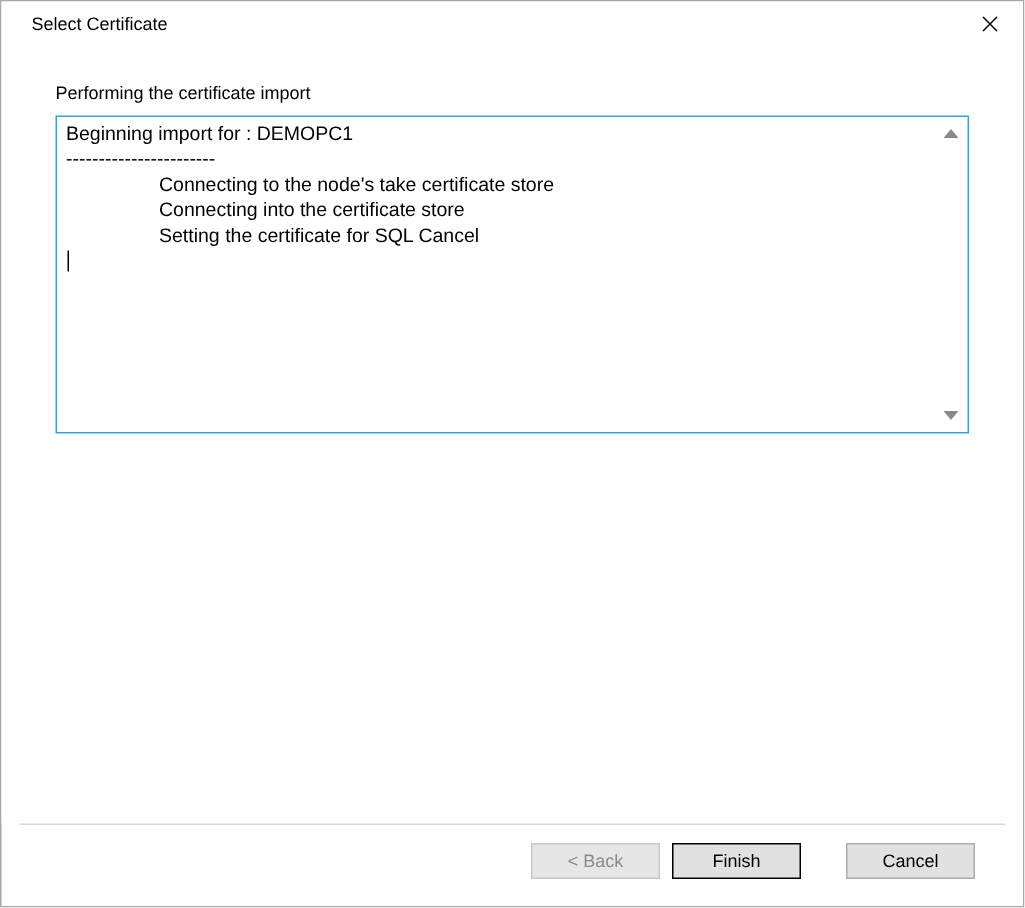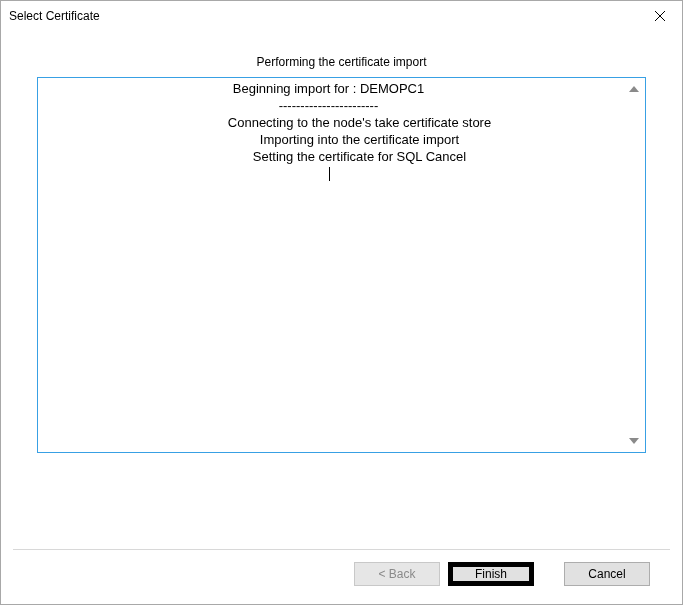--- a/index.html
+++ b/index.html
@@ -25,49 +25,49 @@
     height: 30px;
     display: flex;
     align-items: center;
     justify-content: space-between;
     padding: 0 0 0 8px;
     background: #ffffff;
   }
   .titlebar .title {
     font-size: 12px;
     color: #000;
+    margin-left: 12px;
   }
   .titlebar .close {
     width: 45px;
     height: 30px;
     display: flex;
     align-items: center;
     justify-content: center;
     cursor: default;
   }
   .titlebar .close svg {
     width: 10px;
     height: 10px;
     stroke: #000;
     stroke-width: 1;
   }
   .content {
     flex: 1;
     padding: 24px 36px 0 36px;
     background: #ffffff;
-    text-align: center;
   }
   .section-label {
     font-size: 12px;
     margin-bottom: 8px;
   }
   .log-wrap {
     position: relative;
     border: 1px solid #38a0e4;
-    height: 376px;
+    height: 212px;
     padding: 2px 32px 2px 6px;
     box-sizing: border-box;
     font-size: 13px;
     line-height: 17px;
     background: #ffffff;
     overflow: hidden;
   }
   .log-wrap .line {
     white-space: pre;
   }
@@ -125,21 +125,21 @@
     display: inline-flex;
     align-items: center;
     justify-content: center;
   }
   .btn.disabled {
     color: #8a8a8a;
     border-color: #c8c8c8;
     background: #e6e6e6;
   }
   .btn.default {
-    border: 5px solid #000000;
+    border: 1px solid #000000;
     background: #e1e1e1;
   }
   .spacer { width: 14px; }
 </style>
 </head>
 <body>
 
 <div class="window">
 
   <div class="titlebar">
@@ -152,21 +152,21 @@
     </div>
   </div>
 
   <div class="content">
     <div class="section-label">Performing the certificate import</div>
 
     <div class="log-wrap">
       <div class="line">Beginning import for : DEMOPC1</div>
       <div class="line">-----------------------</div>
       <div class="indent">Connecting to the node's take certificate store</div>
-      <div class="indent">Importing into the certificate import</div>
+      <div class="indent">Connecting into the certificate store</div>
       <div class="indent">Setting the certificate for SQL Cancel</div>
       <div class="line"><span class="caret"></span></div>
 
       <div class="scroll-arrow up">
         <svg viewBox="0 0 10 6">
             <path d="M0 6 L5 0 L10 6 Z"></path>
           </svg>
       </div>
       <div class="scroll-arrow down">
         <svg viewBox="0 0 10 6">

